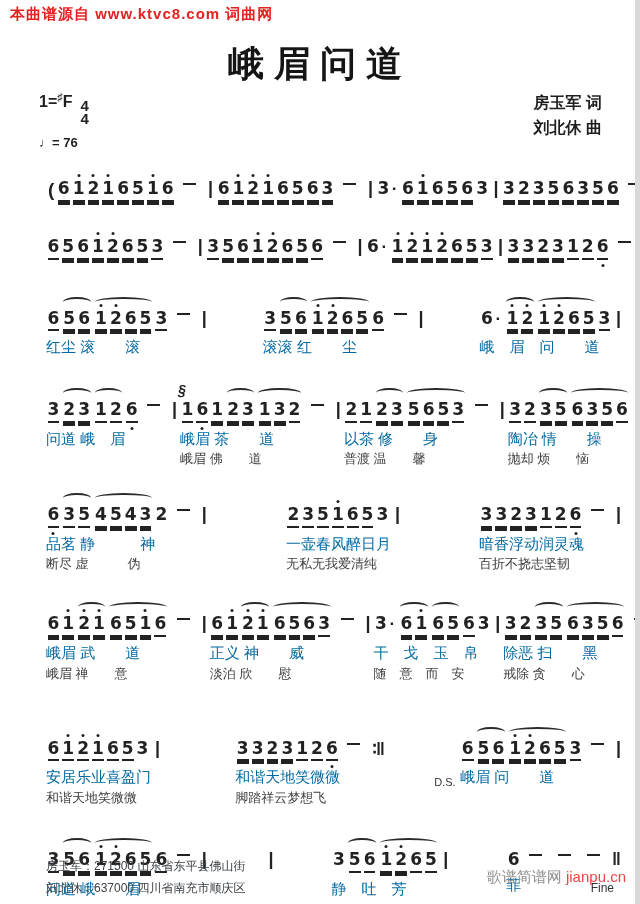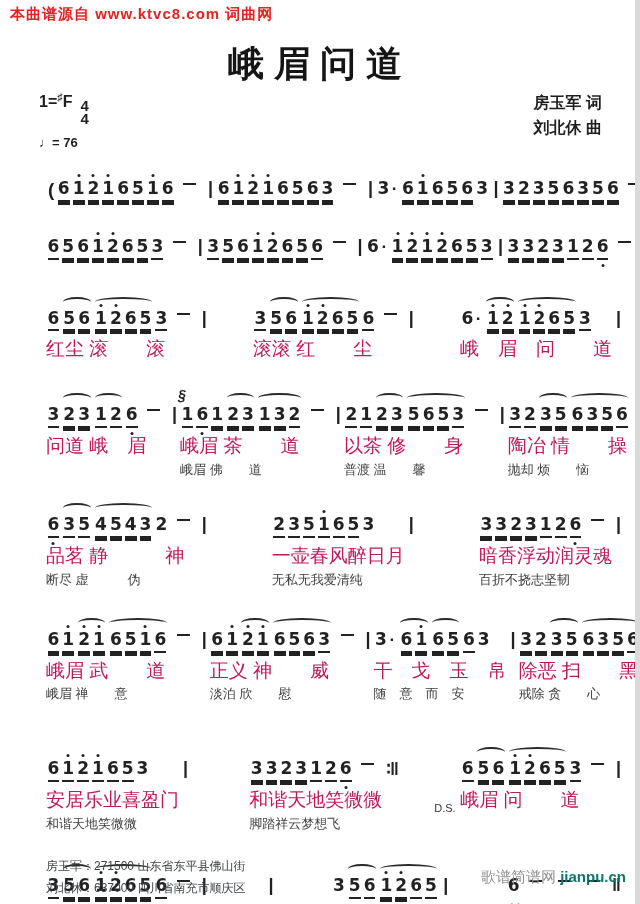--- a/index.html
+++ b/index.html
@@ -32,30 +32,30 @@
   .u1{border-bottom:2px solid #222;padding-bottom:2px;}
   .u2{border-bottom:2px solid #222;box-shadow:0 3px 0 0 #222;padding-bottom:2px;}
   .hi::before{content:"";position:absolute;top:-6px;left:50%;transform:translateX(-50%);width:3px;height:3px;background:#222;border-radius:50%;}
   .lo::after{content:"";position:absolute;bottom:-9px;left:50%;transform:translateX(-50%);width:3px;height:3px;background:#222;border-radius:50%;}
   .aug{display:inline-block;font-weight:bold;font-size:17px;vertical-align:top;margin:0 3px 0 1px;}
   .dashline{display:inline-block;width:13px;height:2px;background:#222;vertical-align:8px;margin:0 8px;}
   .paren{display:inline-block;font-size:19px;font-weight:bold;vertical-align:top;margin:0 2px;}
   .slur{display:inline-block;position:relative;vertical-align:top;padding:0 1px;}
   .slur::before{content:"";position:absolute;left:2px;right:2px;top:-13px;height:8px;border-top:2px solid #2a2a2a;border-radius:50% 50% 0 0;}
   .bar{display:inline-block;font-weight:bold;font-size:18px;margin:14px 4px 0 4px;letter-spacing:-1px;color:#222;}
-  .lyric{font-size:19px;color:#be185d;margin-top:6px;white-space:pre;line-height:1.3;}
+  .lyric{font-size:15px;color:#0369a1;margin-top:6px;white-space:pre;line-height:1.3;}
   .lyric2{font-size:13px;color:#404040;margin-top:3px;white-space:pre;line-height:1.3;}
   .segno{position:absolute;top:-3px;left:-2px;font-size:14px;font-weight:bold;font-style:italic;color:#222;}
   .mark{position:absolute;right:-6px;bottom:-1px;font-size:12px;color:#333;}
   .mark2{position:absolute;left:-26px;bottom:-1px;font-size:11px;color:#333;}
   .footer{position:absolute;left:46px;top:856px;font-size:12px;color:#3c4147;line-height:1.8;width:212px;overflow:hidden;}
   .footer div{white-space:nowrap;}
   .watermark{position:absolute;right:14px;top:868px;font-size:15px;white-space:nowrap;}
   .wm-site{color:#8f8f8f;}
-  .wm-domain{color:#0f766e;font-weight:bold;}
+  .wm-domain{color:#ef4444;font-weight:normal;}
 </style>
 </head>
 <body>
 
 <div class="src-note">本曲谱源自 www.ktvc8.com 词曲网</div>
 
 <div class="title">峨眉问道</div>
 
 <div class="head-row">
   <div>

